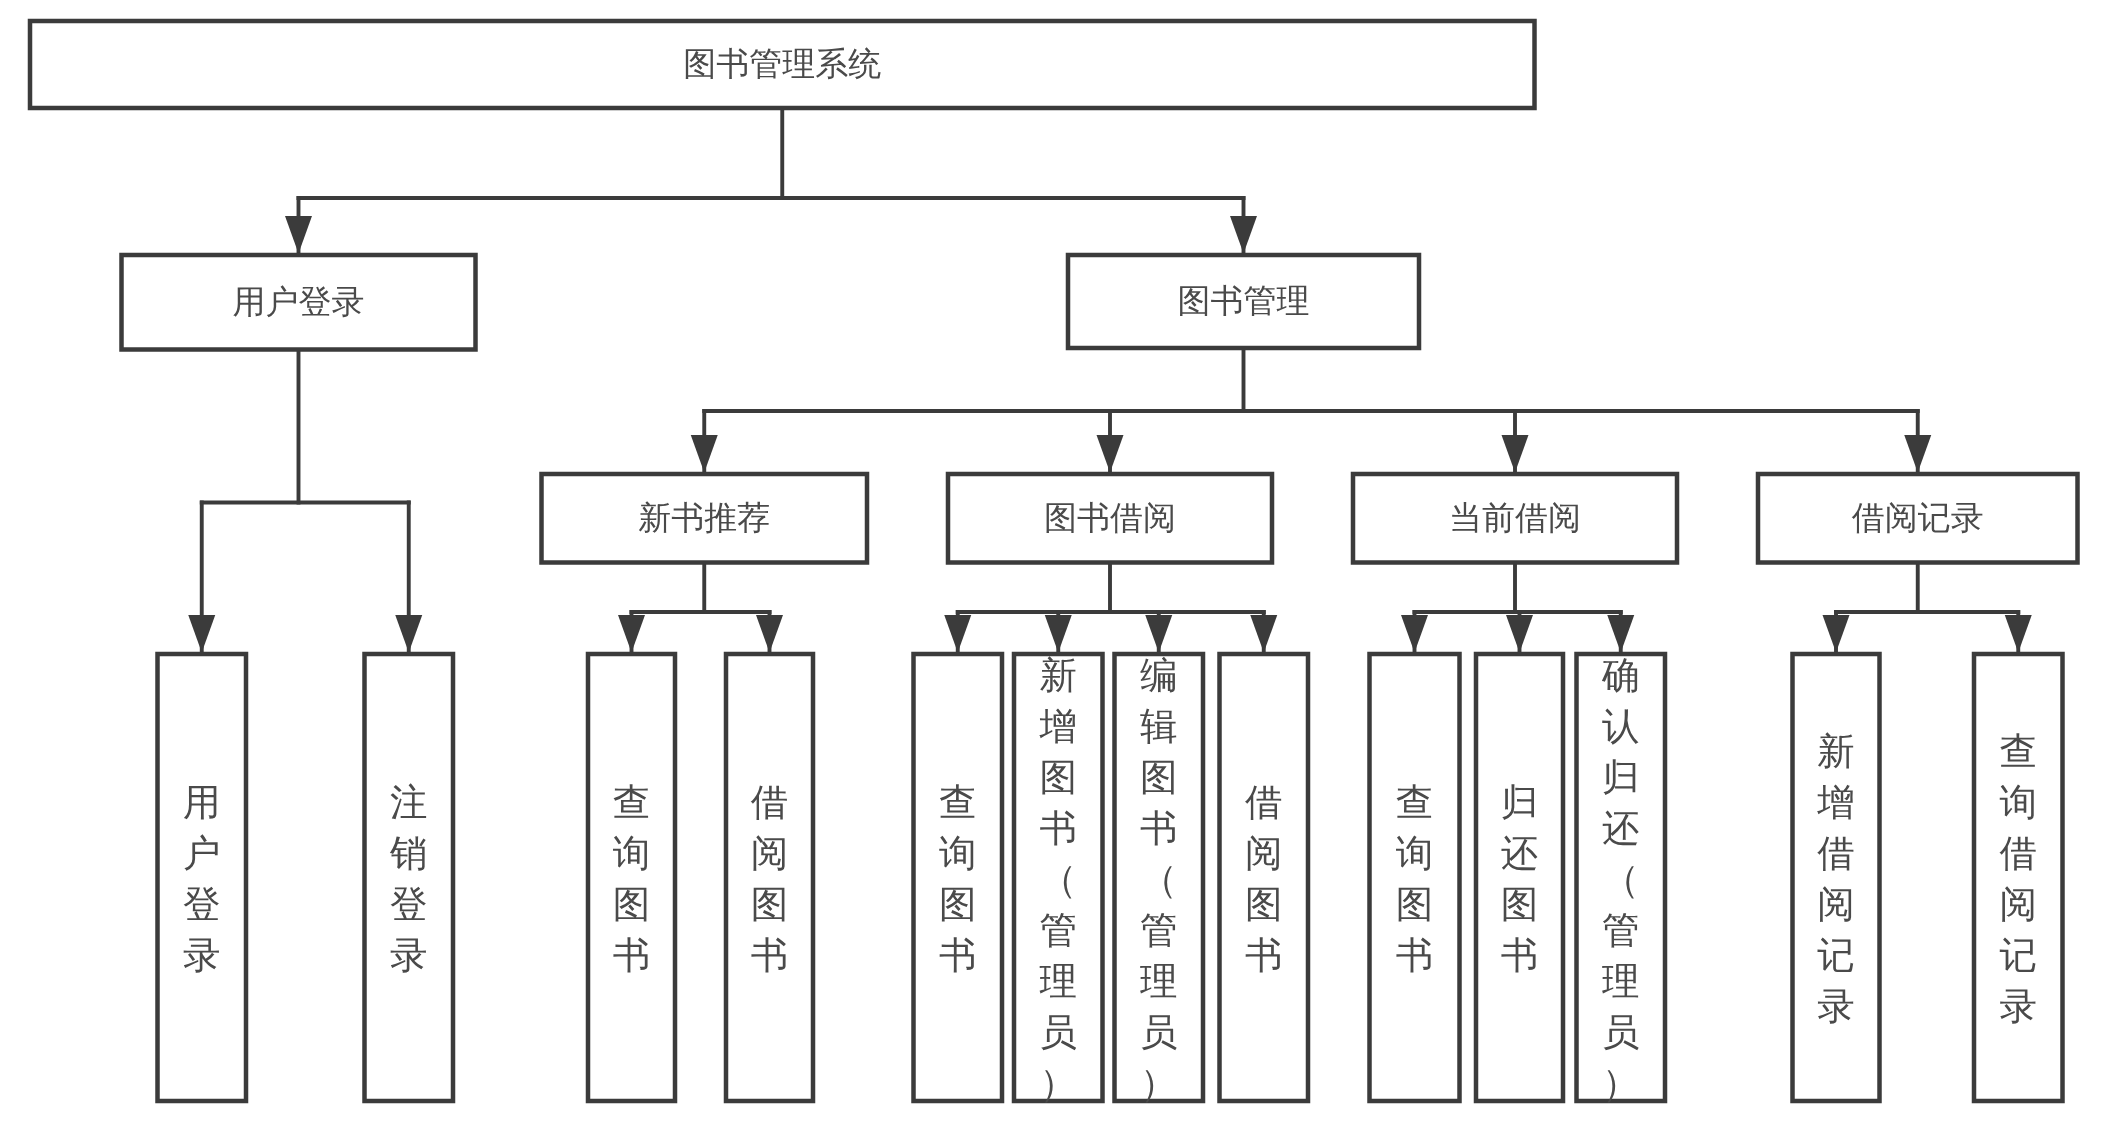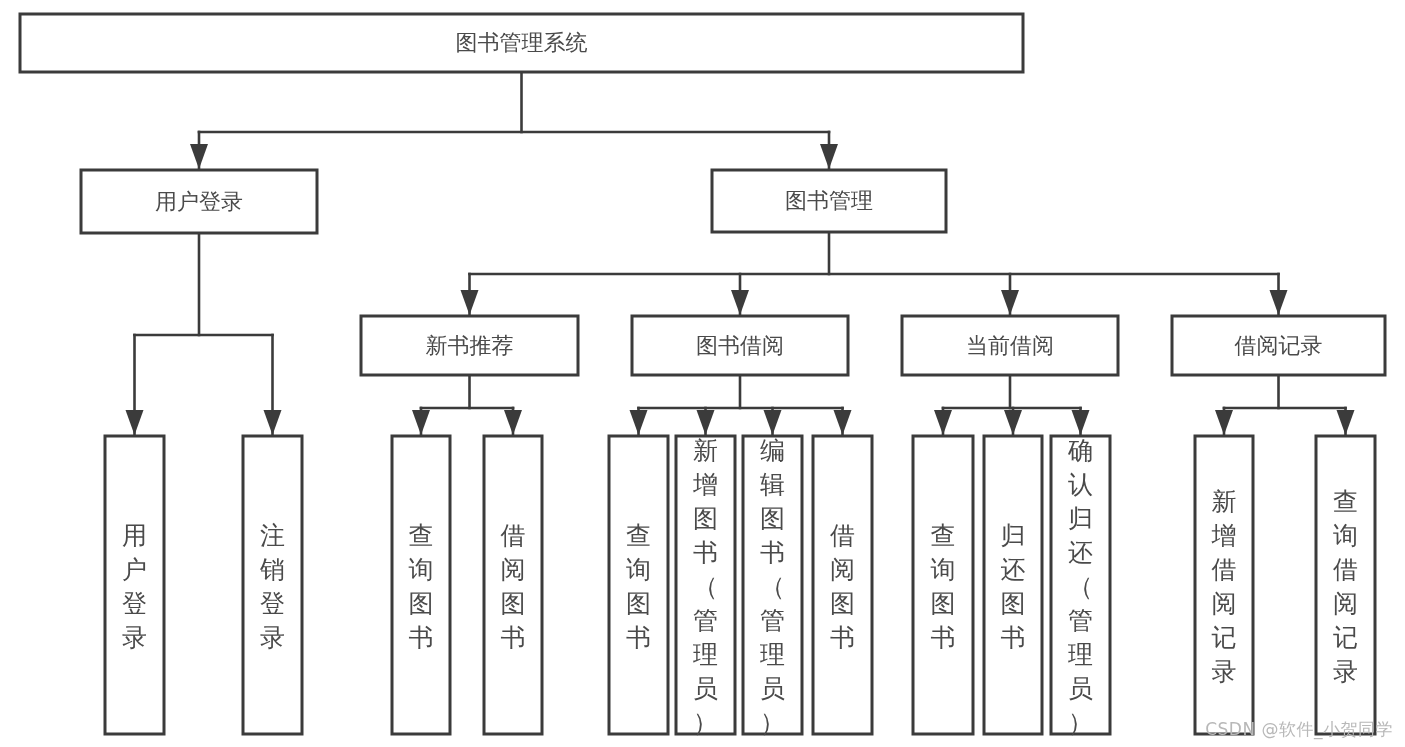--- a/index.html
+++ b/index.html
@@ -188,14 +188,13 @@
         <g>
           <rect x="1195" y="436" width="58" height="298" class="node-box"></rect>
           <text x="1224" y="509.52" class="node-label-v"><tspan x="1224" dy="0">新</tspan><tspan x="1224" dy="34">增</tspan><tspan x="1224" dy="34">借</tspan><tspan x="1224" dy="34">阅</tspan><tspan x="1224" dy="34">记</tspan><tspan x="1224" dy="34">录</tspan></text>
         </g>
         <g>
           <rect x="1316" y="436" width="59" height="298" class="node-box"></rect>
           <text x="1345.5" y="509.52" class="node-label-v"><tspan x="1345.5" dy="0">查</tspan><tspan x="1345.5" dy="34">询</tspan><tspan x="1345.5" dy="34">借</tspan><tspan x="1345.5" dy="34">阅</tspan><tspan x="1345.5" dy="34">记</tspan><tspan x="1345.5" dy="34">录</tspan></text>
         </g>
       </g>
   </svg>
-  <div class="watermark">CSDN @软件_小贺同学</div>
 </div>
 
 </body></html>

